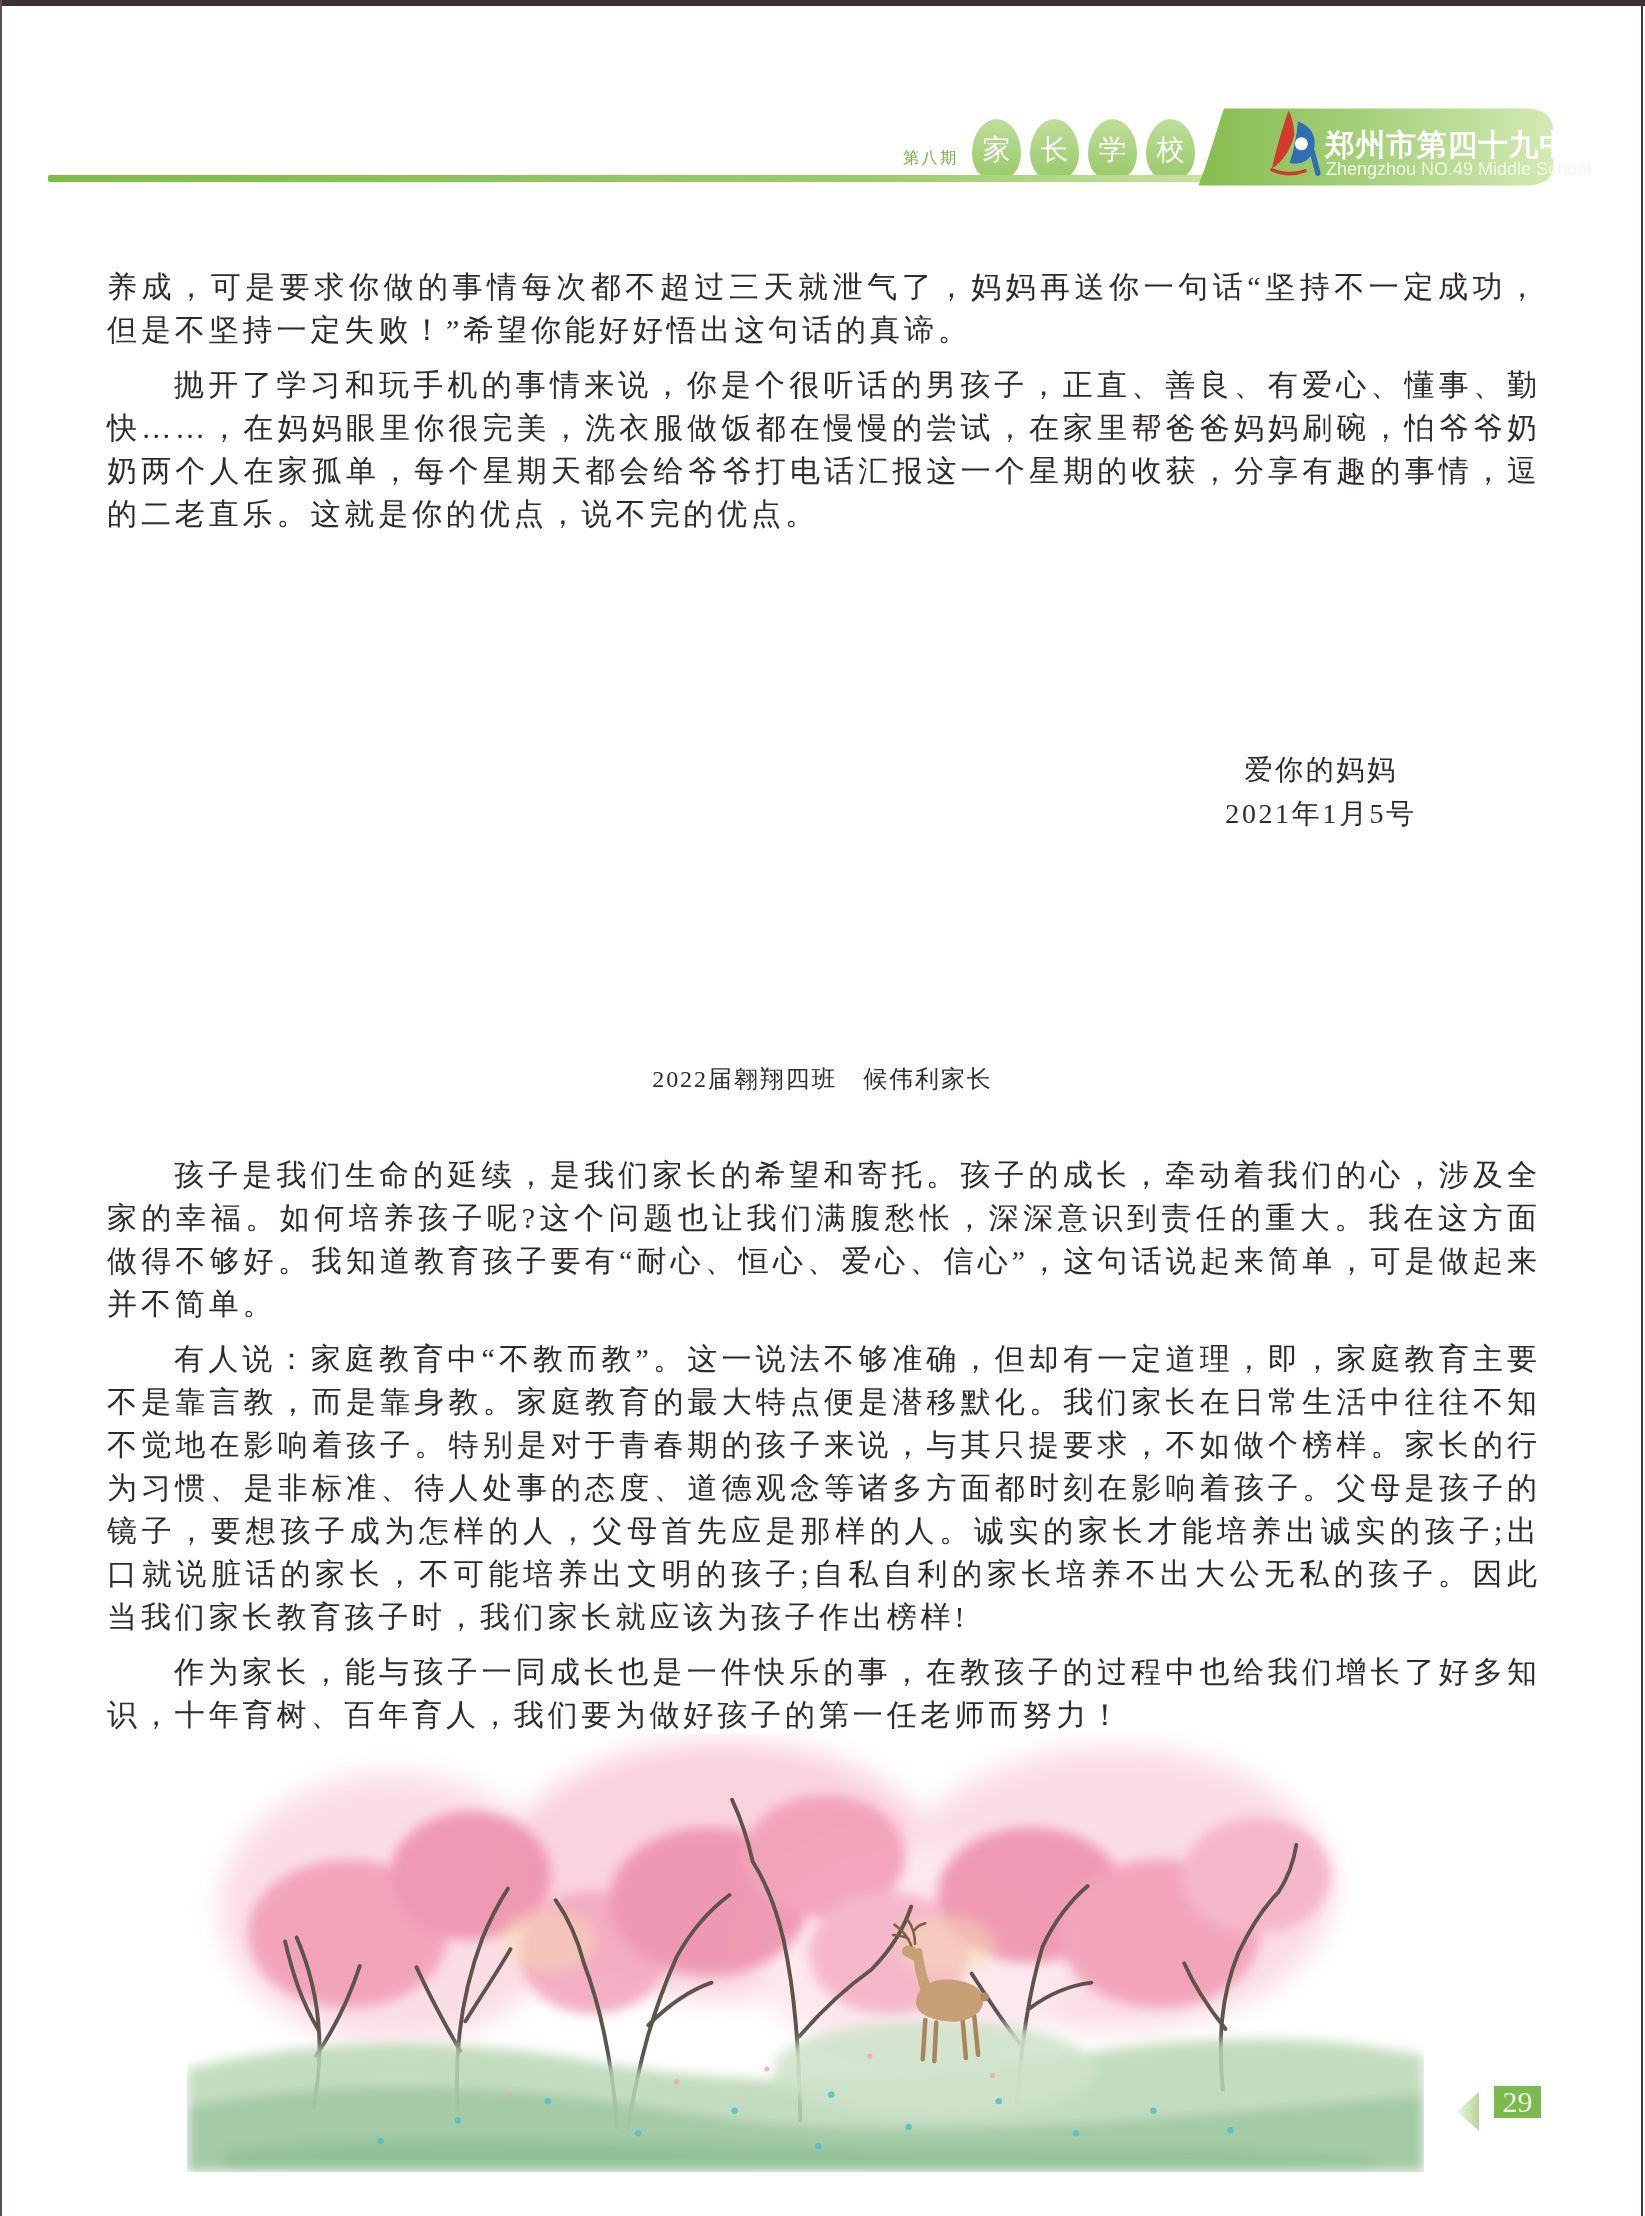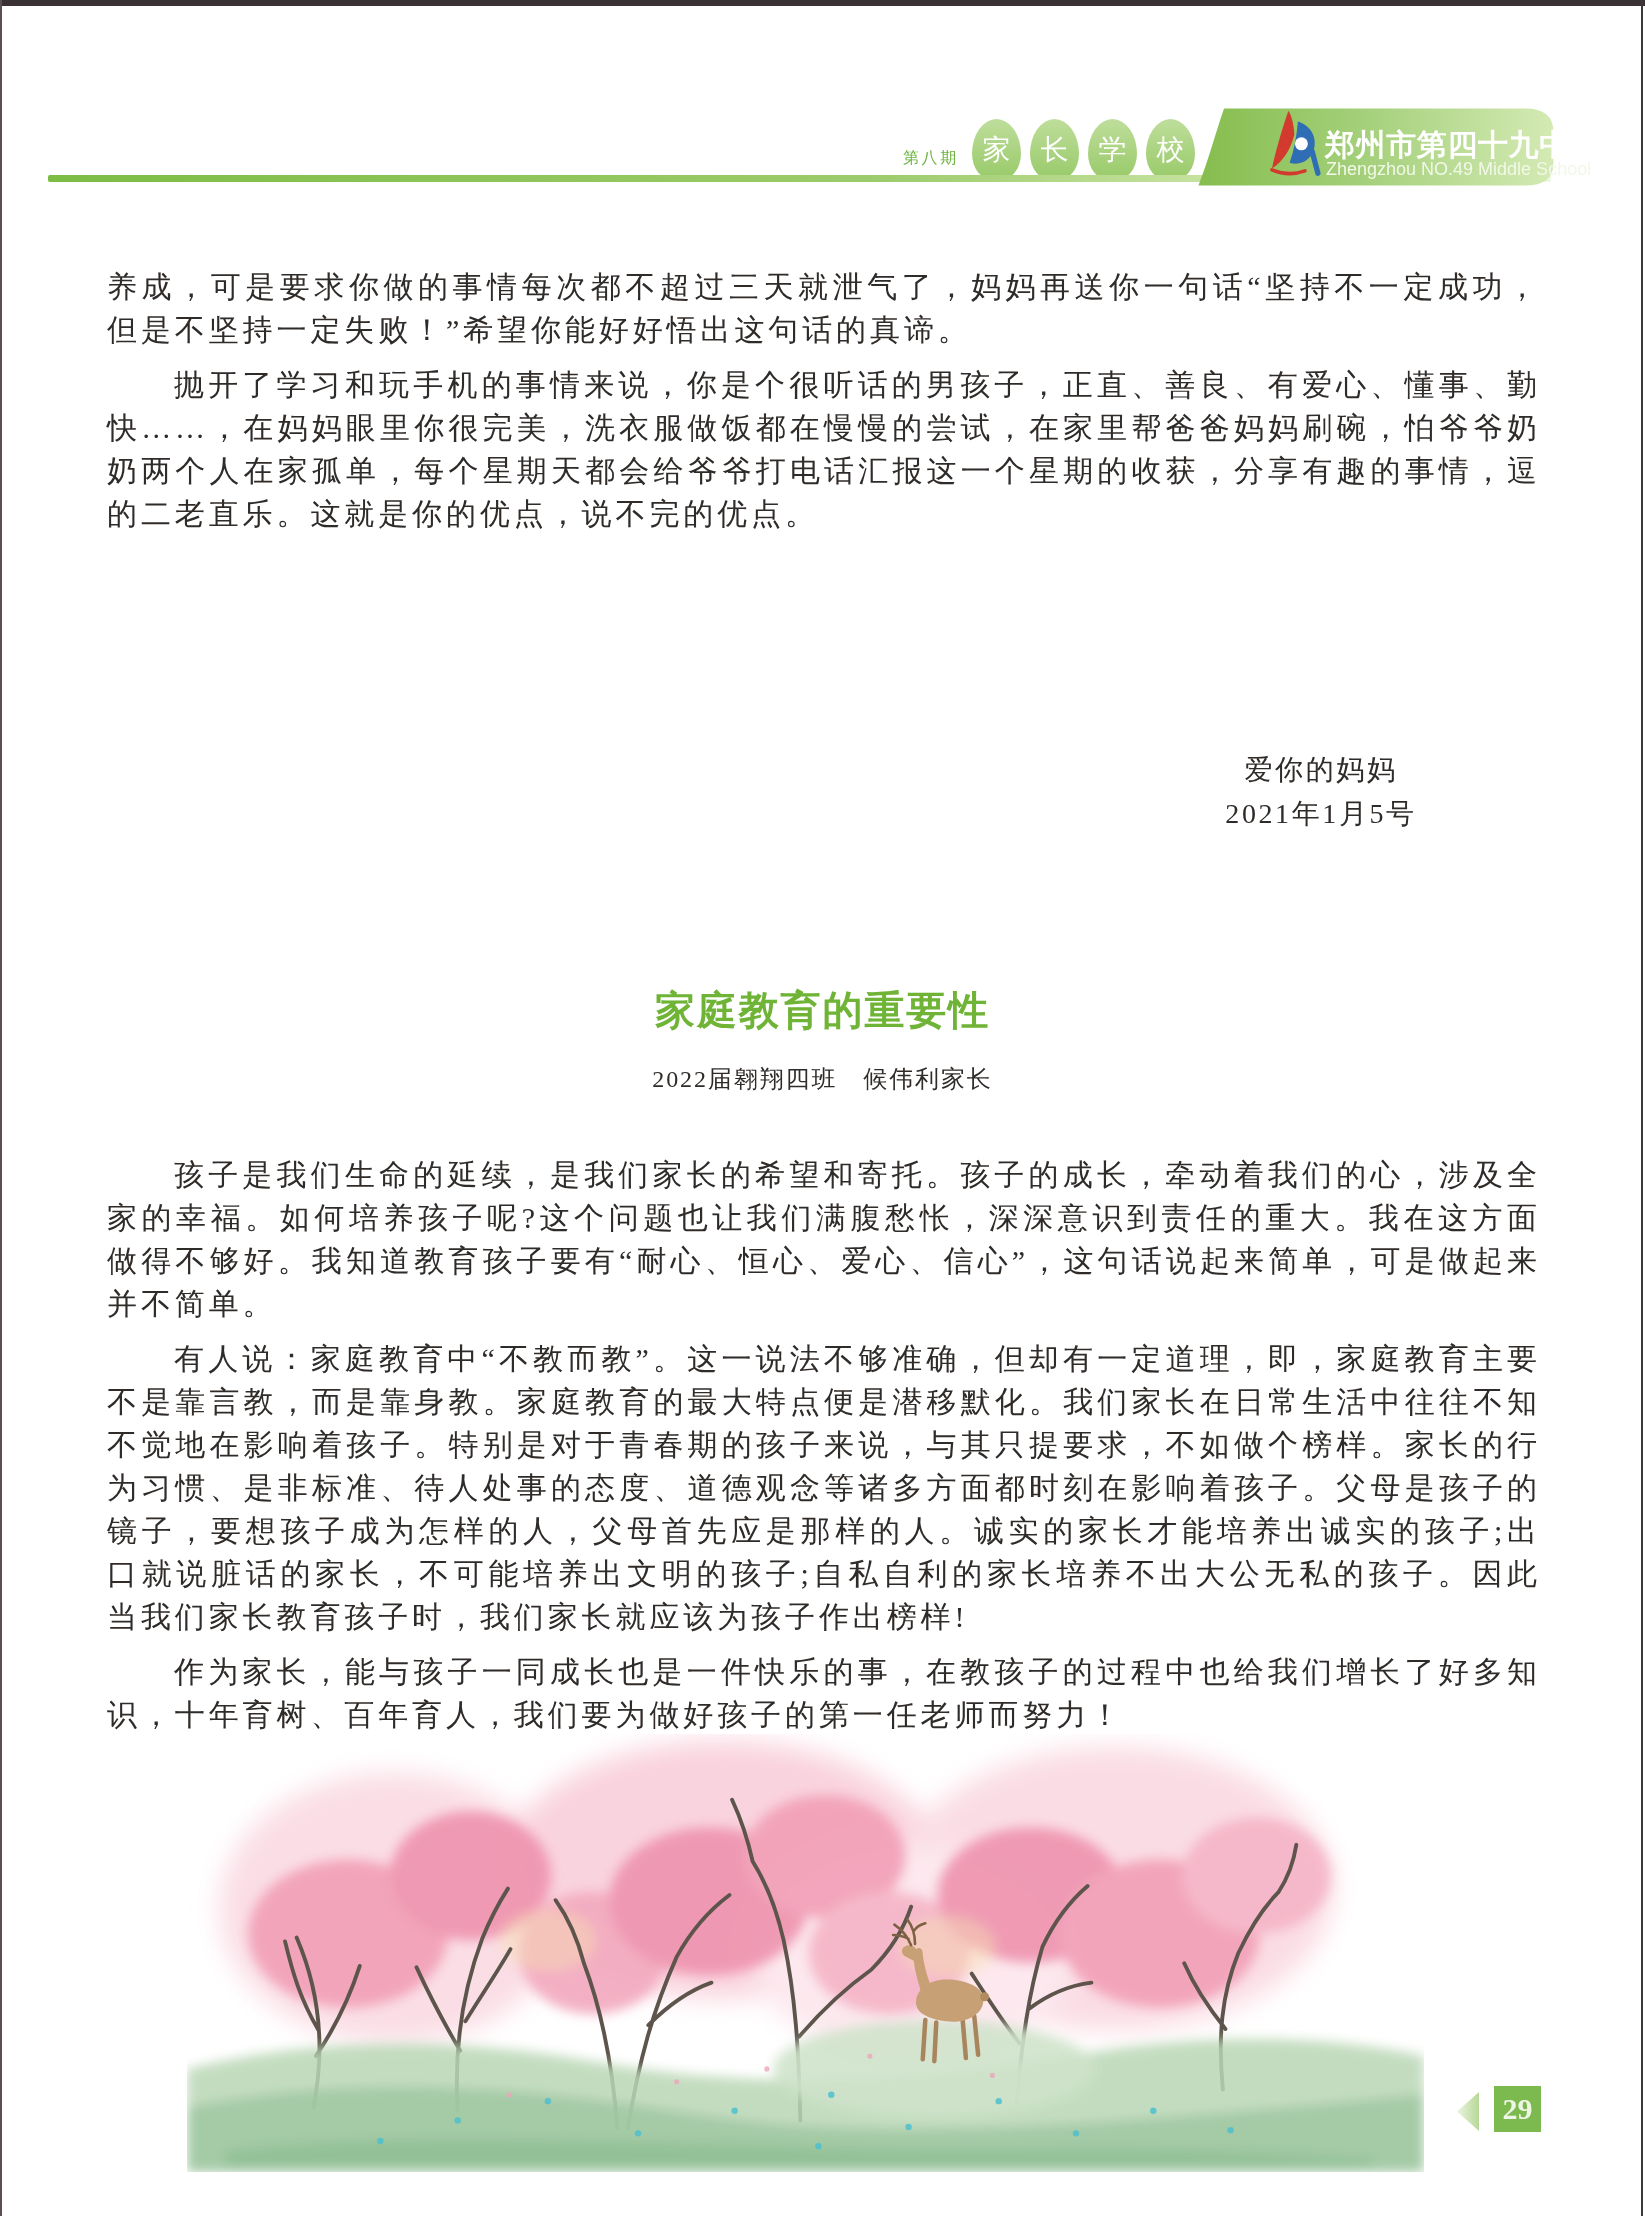--- a/index.html
+++ b/index.html
@@ -33,22 +33,22 @@
   .essay-title{position:absolute;left:0;top:983px;width:100%;text-align:center;
                font-size:40px;font-weight:bold;color:#6fb436;letter-spacing:1.9px;}
   .byline{position:absolute;left:0;top:1063px;width:100%;text-align:center;font-size:24px;letter-spacing:1.9px;}
   .essay{position:absolute;left:95px;top:1141px;width:1458px;font-size:30px;line-height:43px;
          letter-spacing:3.9px;text-align:justify;}
   
   .illus{position:absolute;left:187px;top:1734px;width:1237px;height:438px;}
   
   .pagetri{position:absolute;left:1457px;top:2092px;width:22px;height:39px;
            background:linear-gradient(90deg,#eaf4e0,#b7d897);clip-path:polygon(100% 0,100% 100%,0 50%);}
-  .pagenum{position:absolute;left:1494px;top:2086px;width:47px;height:46px;background:#7cb94e;
-           color:#eef5e6;font-size:30px;font-weight:bold;display:flex;align-items:center;justify-content:center;}
+  .pagenum{position:absolute;left:1494px;top:2086px;width:47px;height:32px;background:#7cb94e;
+           color:#eef5e6;font-size:30px;font-weight:normal;display:flex;align-items:center;justify-content:center;}
 </style>
 </head>
 <body>
 
 <div class="page">
 
   <div class="edge-top"></div>
   <div class="edge-left"></div>
   <div class="edge-right"></div>
 
@@ -94,21 +94,20 @@
   <div class="letter">
     <p>养成，可是要求你做的事情每次都不超过三天就泄气了，妈妈再送你一句话“坚持不一定成功，但是不坚持一定失败！”希望你能好好悟出这句话的真谛。</p>
     <p class="indent">抛开了学习和玩手机的事情来说，你是个很听话的男孩子，正直、善良、有爱心、懂事、勤快……，在妈妈眼里你很完美，洗衣服做饭都在慢慢的尝试，在家里帮爸爸妈妈刷碗，怕爷爷奶奶两个人在家孤单，每个星期天都会给爷爷打电话汇报这一个星期的收获，分享有趣的事情，逗的二老直乐。这就是你的优点，说不完的优点。</p>
   </div>
 
   <div class="sig">
     <div>爱你的妈妈</div>
     <div>2021年1月5号</div>
   </div>
 
-  <div class="essay-title">家庭教育的重要性</div>
   <div class="byline">2022届翱翔四班　候伟利家长</div>
 
   <div class="essay">
     <p class="indent">孩子是我们生命的延续，是我们家长的希望和寄托。孩子的成长，牵动着我们的心，涉及全家的幸福。如何培养孩子呢?这个问题也让我们满腹愁怅，深深意识到责任的重大。我在这方面做得不够好。我知道教育孩子要有“耐心、恒心、爱心、信心”，这句话说起来简单，可是做起来并不简单。</p>
     <p class="indent">有人说：家庭教育中“不教而教”。这一说法不够准确，但却有一定道理，即，家庭教育主要不是靠言教，而是靠身教。家庭教育的最大特点便是潜移默化。我们家长在日常生活中往往不知不觉地在影响着孩子。特别是对于青春期的孩子来说，与其只提要求，不如做个榜样。家长的行为习惯、是非标准、待人处事的态度、道德观念等诸多方面都时刻在影响着孩子。父母是孩子的镜子，要想孩子成为怎样的人，父母首先应是那样的人。诚实的家长才能培养出诚实的孩子;出口就说脏话的家长，不可能培养出文明的孩子;自私自利的家长培养不出大公无私的孩子。因此当我们家长教育孩子时，我们家长就应该为孩子作出榜样!</p>
     <p class="indent">作为家长，能与孩子一同成长也是一件快乐的事，在教孩子的过程中也给我们增长了好多知识，十年育树、百年育人，我们要为做好孩子的第一任老师而努力！</p>
   </div>
 
   <svg class="illus" viewBox="0 0 1920 680">
     <defs>

